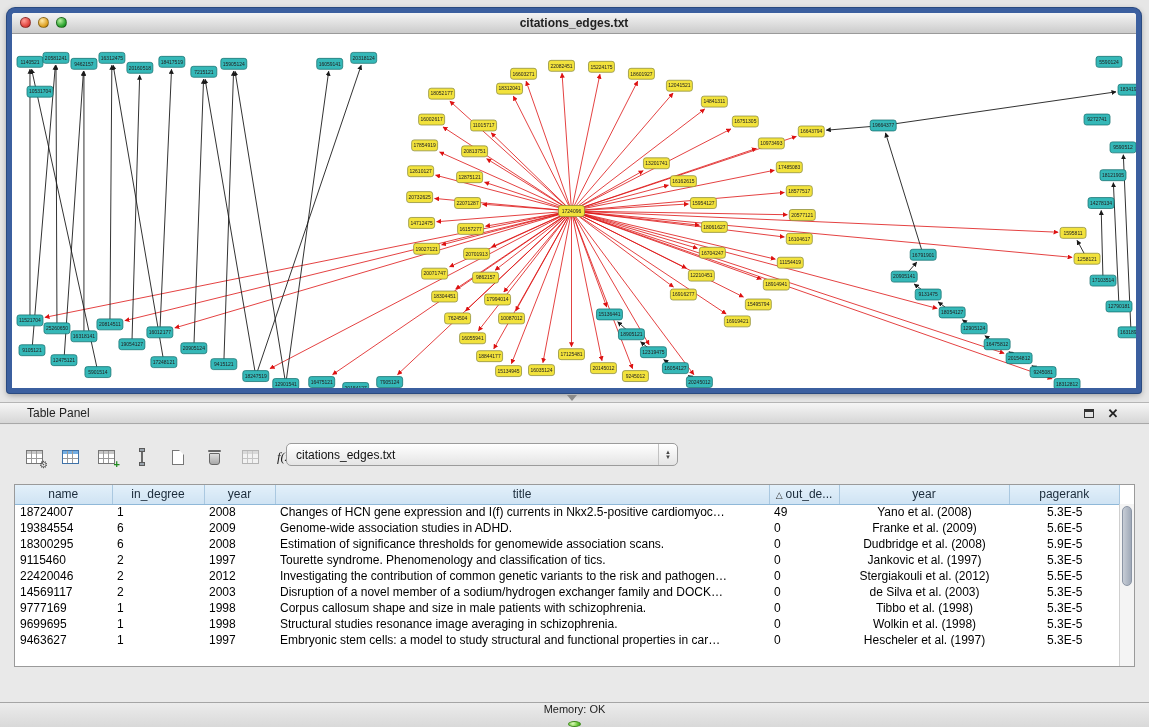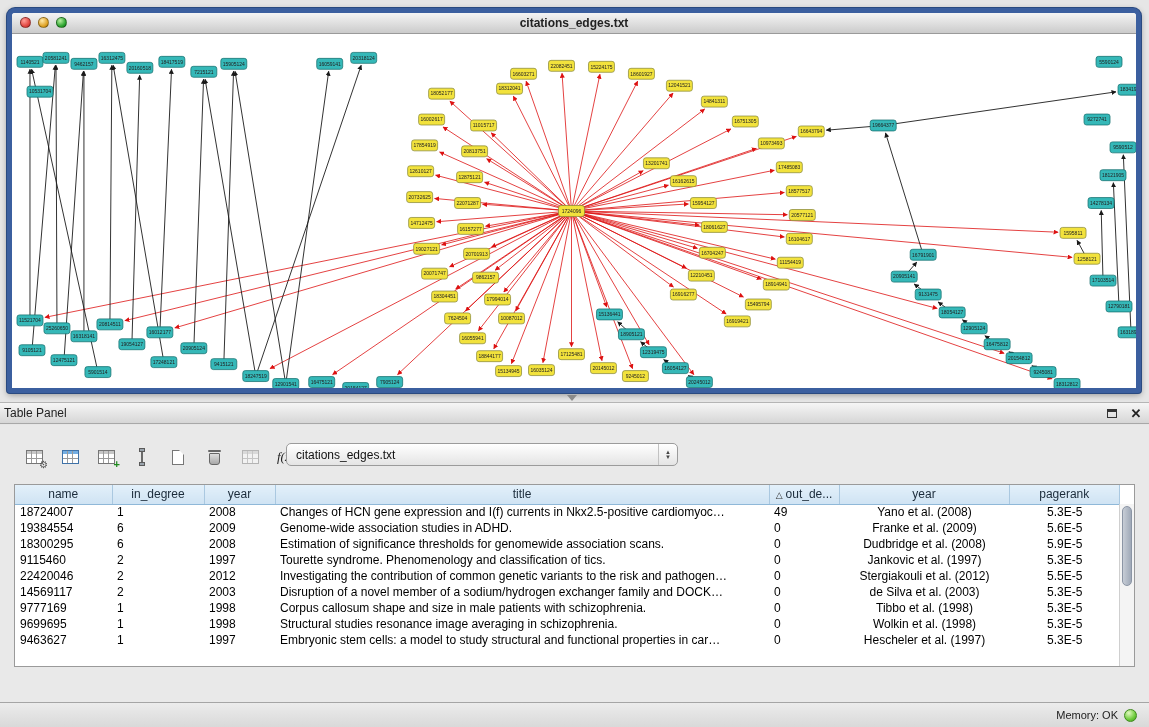--- a/index.html
+++ b/index.html
@@ -21,21 +21,21 @@
   #net-canvas{position:absolute;top:21px;left:0;right:0;bottom:0;background:#ffffff;}
   #graph-svg{width:100%;height:100%;display:block;}
 
   
   #divider-handle{position:absolute;left:567px;top:395px;width:0;height:0;
     border-left:5px solid transparent;border-right:5px solid transparent;border-top:6px solid #8a8a8a;}
 
   
   #panel-header{position:absolute;left:0;top:402px;width:100%;height:22px;box-sizing:border-box;
     background:linear-gradient(#f6f6f6,#d6d6d6);border-top:1px solid #b5b5b5;border-bottom:1px solid #a8a8a8;
-    display:flex;align-items:center;padding:0 4px;}
+    display:flex;align-items:center;padding:0 27px;}
   #panel-title{font-size:12px;color:#222;}
   #panel-header .spacer{flex:1;}
   .panel-hbtn{width:18px;height:16px;display:flex;align-items:center;justify-content:center;margin-left:6px;cursor:default;}
   .float-ic{width:10px;height:9px;border:1.5px solid #333;border-top-width:3px;box-sizing:border-box;}
   .close-ic{font-size:13px;font-weight:bold;color:#222;line-height:1;}
 
   #panel-body{position:absolute;left:0;top:425px;width:100%;bottom:25px;background:#e9e9e9;}
 
   
   #tp-toolbar{position:absolute;left:18px;top:16px;height:32px;display:flex;align-items:center;gap:4px;}
@@ -79,21 +79,21 @@
   td{height:16px;box-sizing:border-box;font-size:12px;color:#000;padding:0 4px 0 5px;
      overflow:hidden;white-space:nowrap;text-overflow:clip;}
   td:nth-child(6),td:nth-child(7){text-align:center;margin-top:12px;}
   #vscroll{position:absolute;right:0;top:19px;bottom:0;width:14px;background:#f4f4f4;border-left:1px solid #cfcfcf;}
   #vscroll .thumb{position:absolute;left:2px;right:2px;top:2px;height:78px;border-radius:5px;
      background:linear-gradient(to right,#c7cdd6,#9fa9b8);border:1px solid #8b95a5;}
 
   
   #status-bar{position:absolute;left:0;bottom:0;width:100%;height:25px;box-sizing:border-box;
     background:linear-gradient(#ececec,#d9d9d9);border-top:1px solid #a5a5a5;
-    display:flex;align-items:center;justify-content:flex-end;padding:0 12px;gap:6px;}
+    display:flex;align-items:center;justify-content:flex-end;padding:0 12px;gap:6px;flex-direction:column;}
   #memory-label{font-size:11px;color:#222;}
   #memory-dot{width:13px;height:13px;border-radius:50%;box-sizing:border-box;border:1px solid #3f8a1c;
     background:radial-gradient(circle at 35% 28%,#e2f9c0,#6ecb3c 60%,#3f9a1d);}
 </style>
 </head>
 <body>
 
 <div id="app">
 
   <div id="net-window">

